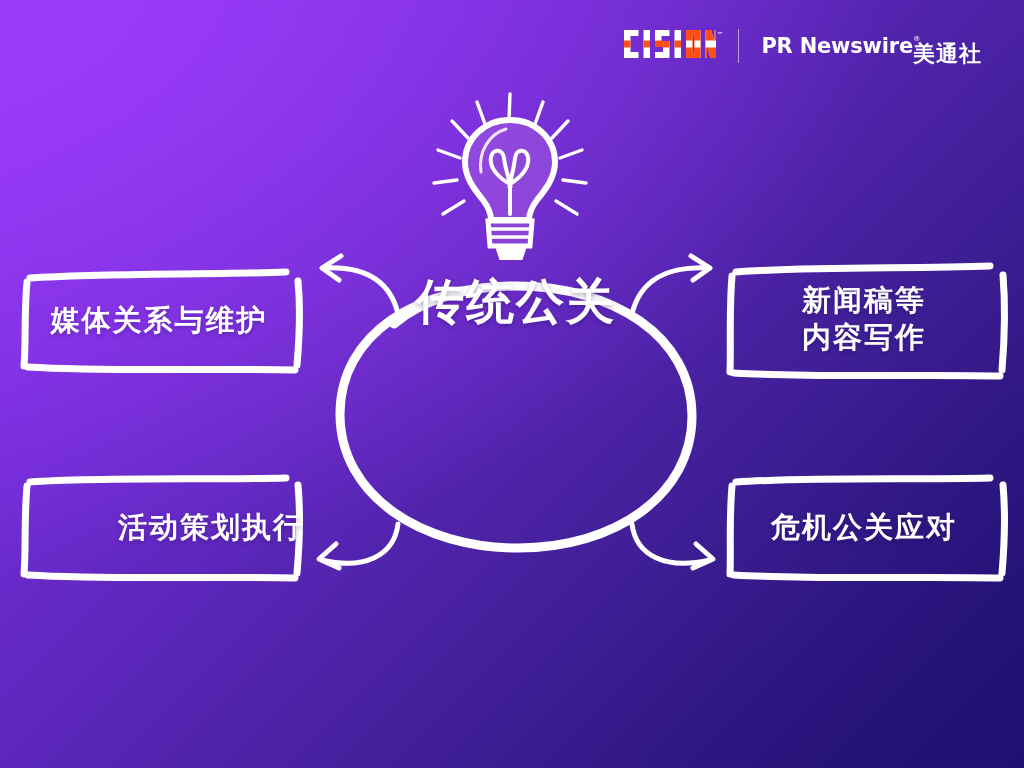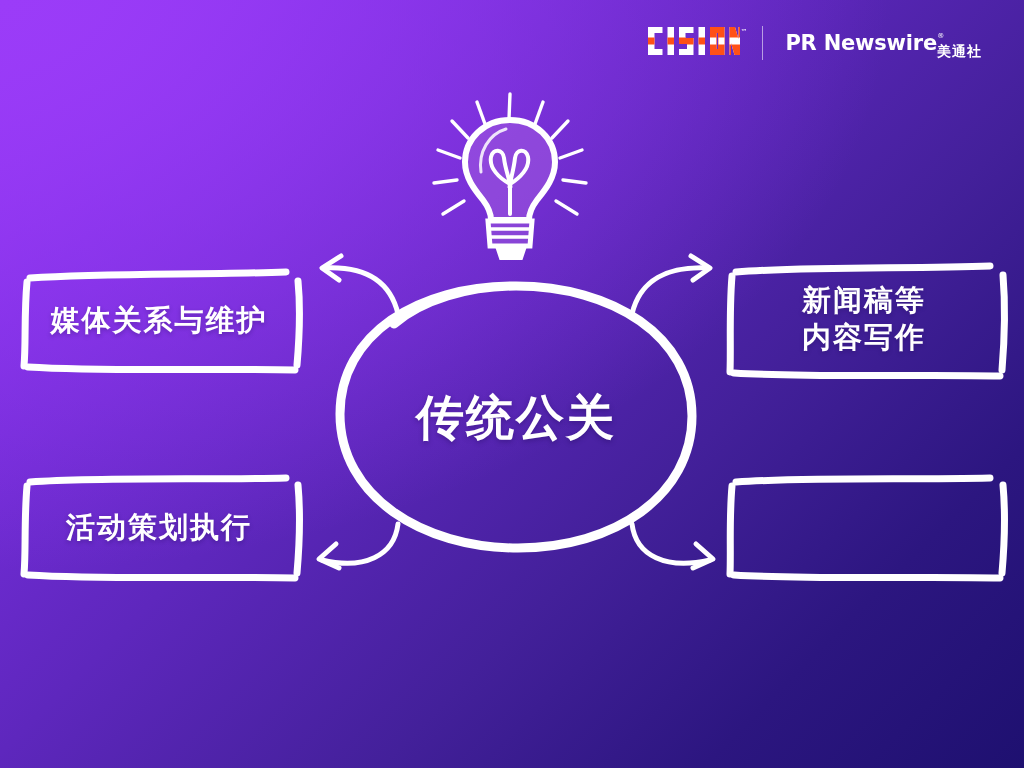--- a/index.html
+++ b/index.html
@@ -59,21 +59,21 @@
   }
   .prn-tm {
     position: absolute;
     top: 1px;
     right: -7px;
     font-size: 7px;
     font-weight: normal;
   }
   .prn-cn {
     color: #ffffff;
-    font-size: 14px;
+    font-size: 22px;
     font-weight: bold;
     letter-spacing: 1px;
     margin-top: 16px;
   }
 
   
   .bulb {
     position: absolute;
     left: 421px;
     top: 86px;
@@ -89,23 +89,22 @@
     width: 396px;
     height: 290px;
   }
   .oval-text {
     position: absolute;
     left: 0;
     top: 0;
     width: 396px;
     height: 290px;
     display: flex;
-    flex-direction: row;
+    flex-direction: column;
     align-items: center;
-    justify-content: center;
     gap: 2px;
     pointer-events: none;
   }
   .oval-line {
     color: #ffffff;
     font-size: 48px;
     font-weight: bold;
     letter-spacing: 2px;
     line-height: 1.22;
     white-space: nowrap;
@@ -131,21 +130,21 @@
     font-weight: bold;
     letter-spacing: 2px;
     line-height: 1.26;
     text-align: center;
     white-space: pre-line;
     text-shadow: 0 2px 4px rgba(30,10,80,0.3);
   }
 
   #node-tl { left: 14px;  top: 266px; width: 290px; height: 108px; }
   #node-tr { left: 718px; top: 258px; width: 292px; height: 122px; }
-  #node-bl { left: 14px;  top: 472px; width: 290px; height: 110px; }
+  #node-bl { left: 14px;  top: 472px; width: 290px; height: 110px; justify-content: flex-end; }
   #node-br { left: 718px; top: 472px; width: 292px; height: 110px; }
 
   
   .arrow {
     position: absolute;
     pointer-events: none;
   }
   #arrow-tl { left: 298px; top: 242px; width: 116px; height: 86px; }
   #arrow-tr { left: 618px; top: 242px; width: 116px; height: 86px; }
   #arrow-bl { left: 298px; top: 502px; width: 116px; height: 86px; }
@@ -293,20 +292,21 @@
 
   <div class="node" id="node-br">
     <svg class="node-svg" width="292" height="110" viewBox="0 0 292 110">
       <g fill="none" stroke="#ffffff" stroke-width="7" stroke-linecap="round">
         <path d="M18 10 C 92 5 196 8 272 6"></path>
         <path d="M14 14 C 11 48 13 80 12 102"></path>
         <path d="M285 13 C 288 46 286 78 284 101"></path>
         <path d="M16 103 C 98 108 198 104 282 106"></path>
       </g>
     </svg>
+    <div class="node-label">危机公关应对</div>
   </div>
 
   <svg class="arrow" id="arrow-tl" viewBox="0 0 116 86">
     <g fill="none" stroke="#ffffff" stroke-width="5" stroke-linecap="round" stroke-linejoin="round">
       <path d="M100 72 C 92 38 66 24 26 26"></path>
       <path d="M43 14 L24 26 L41 38"></path>
     </g>
   </svg>
 
   <svg class="arrow" id="arrow-tr" viewBox="0 0 116 86">

